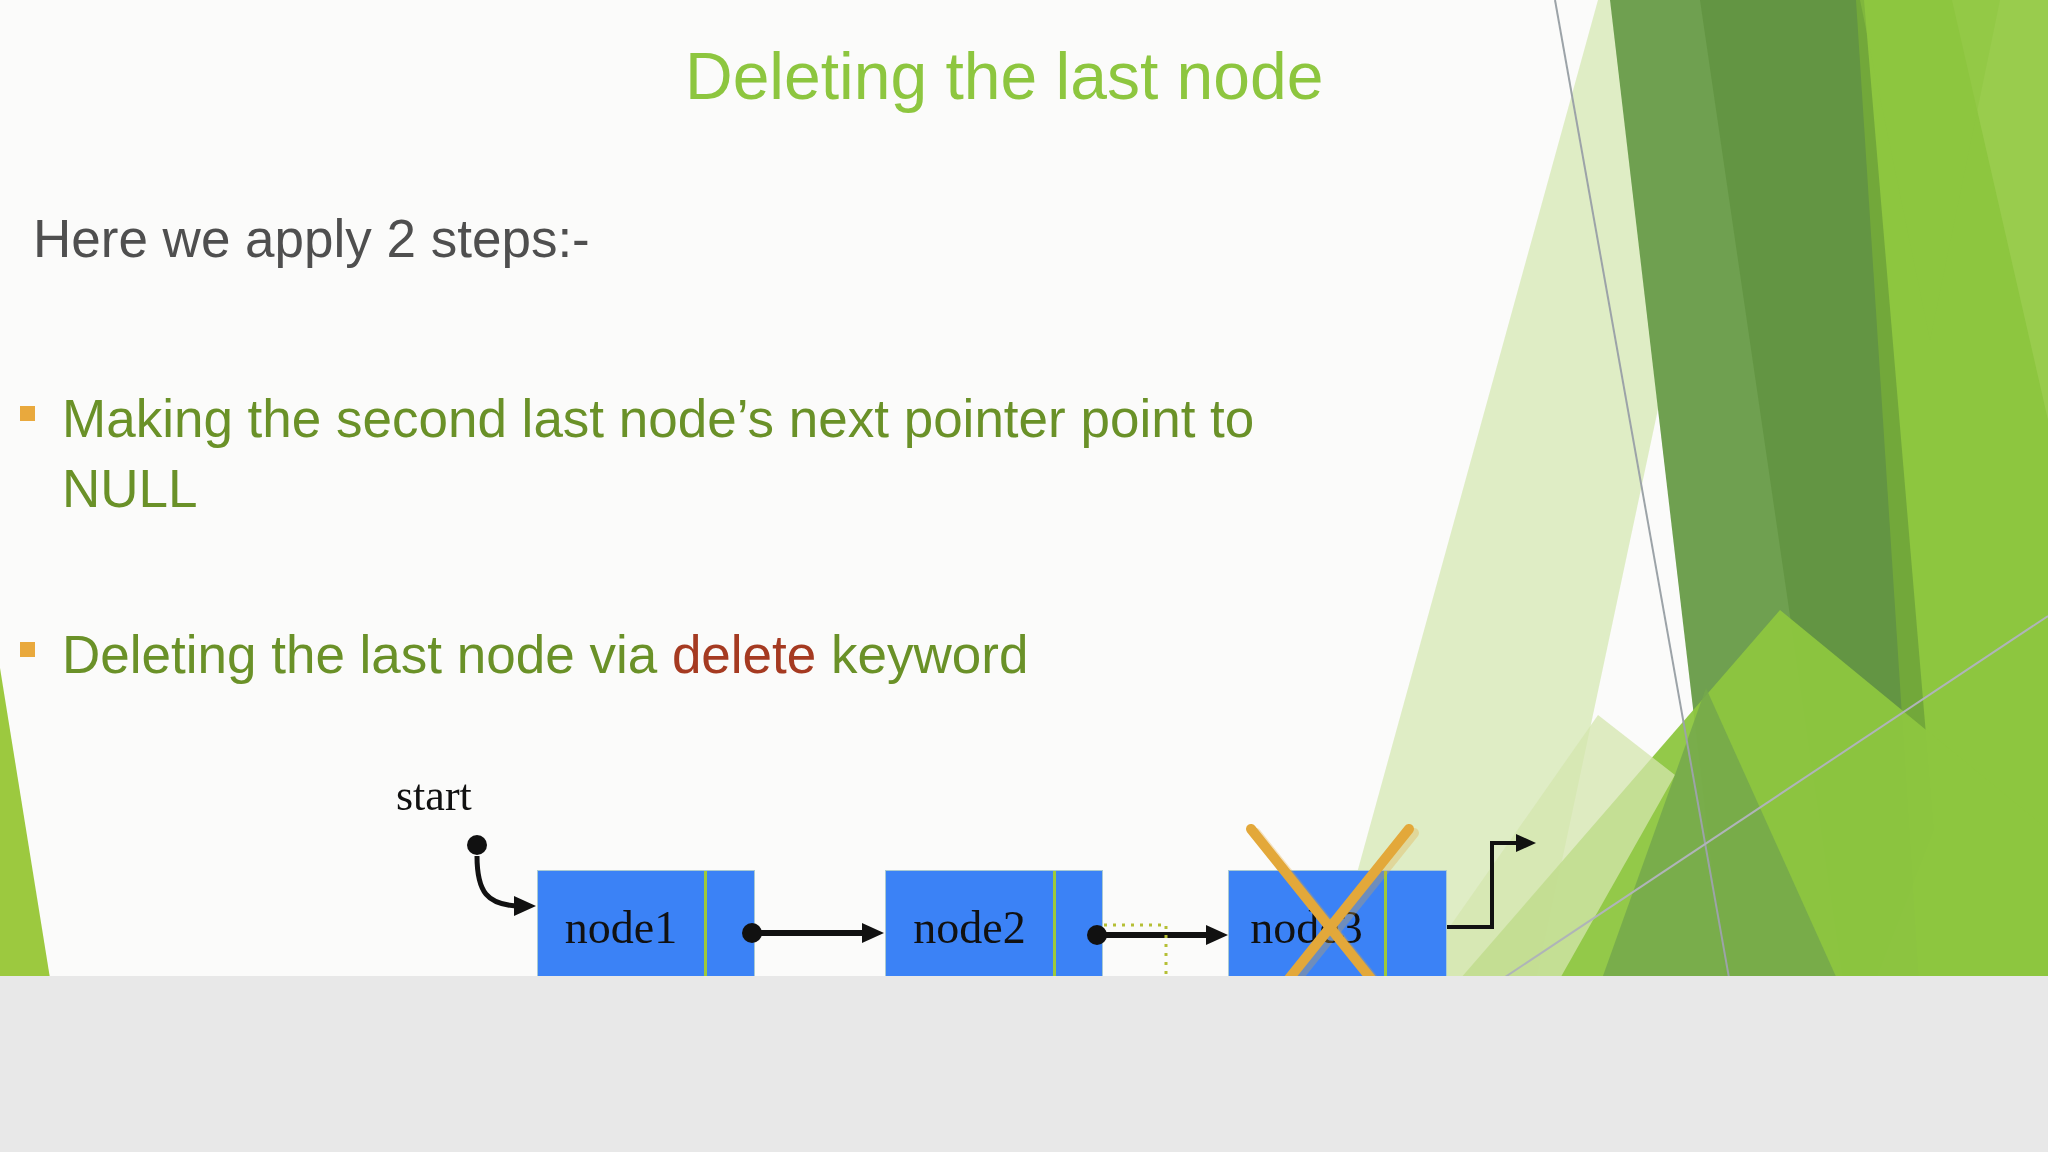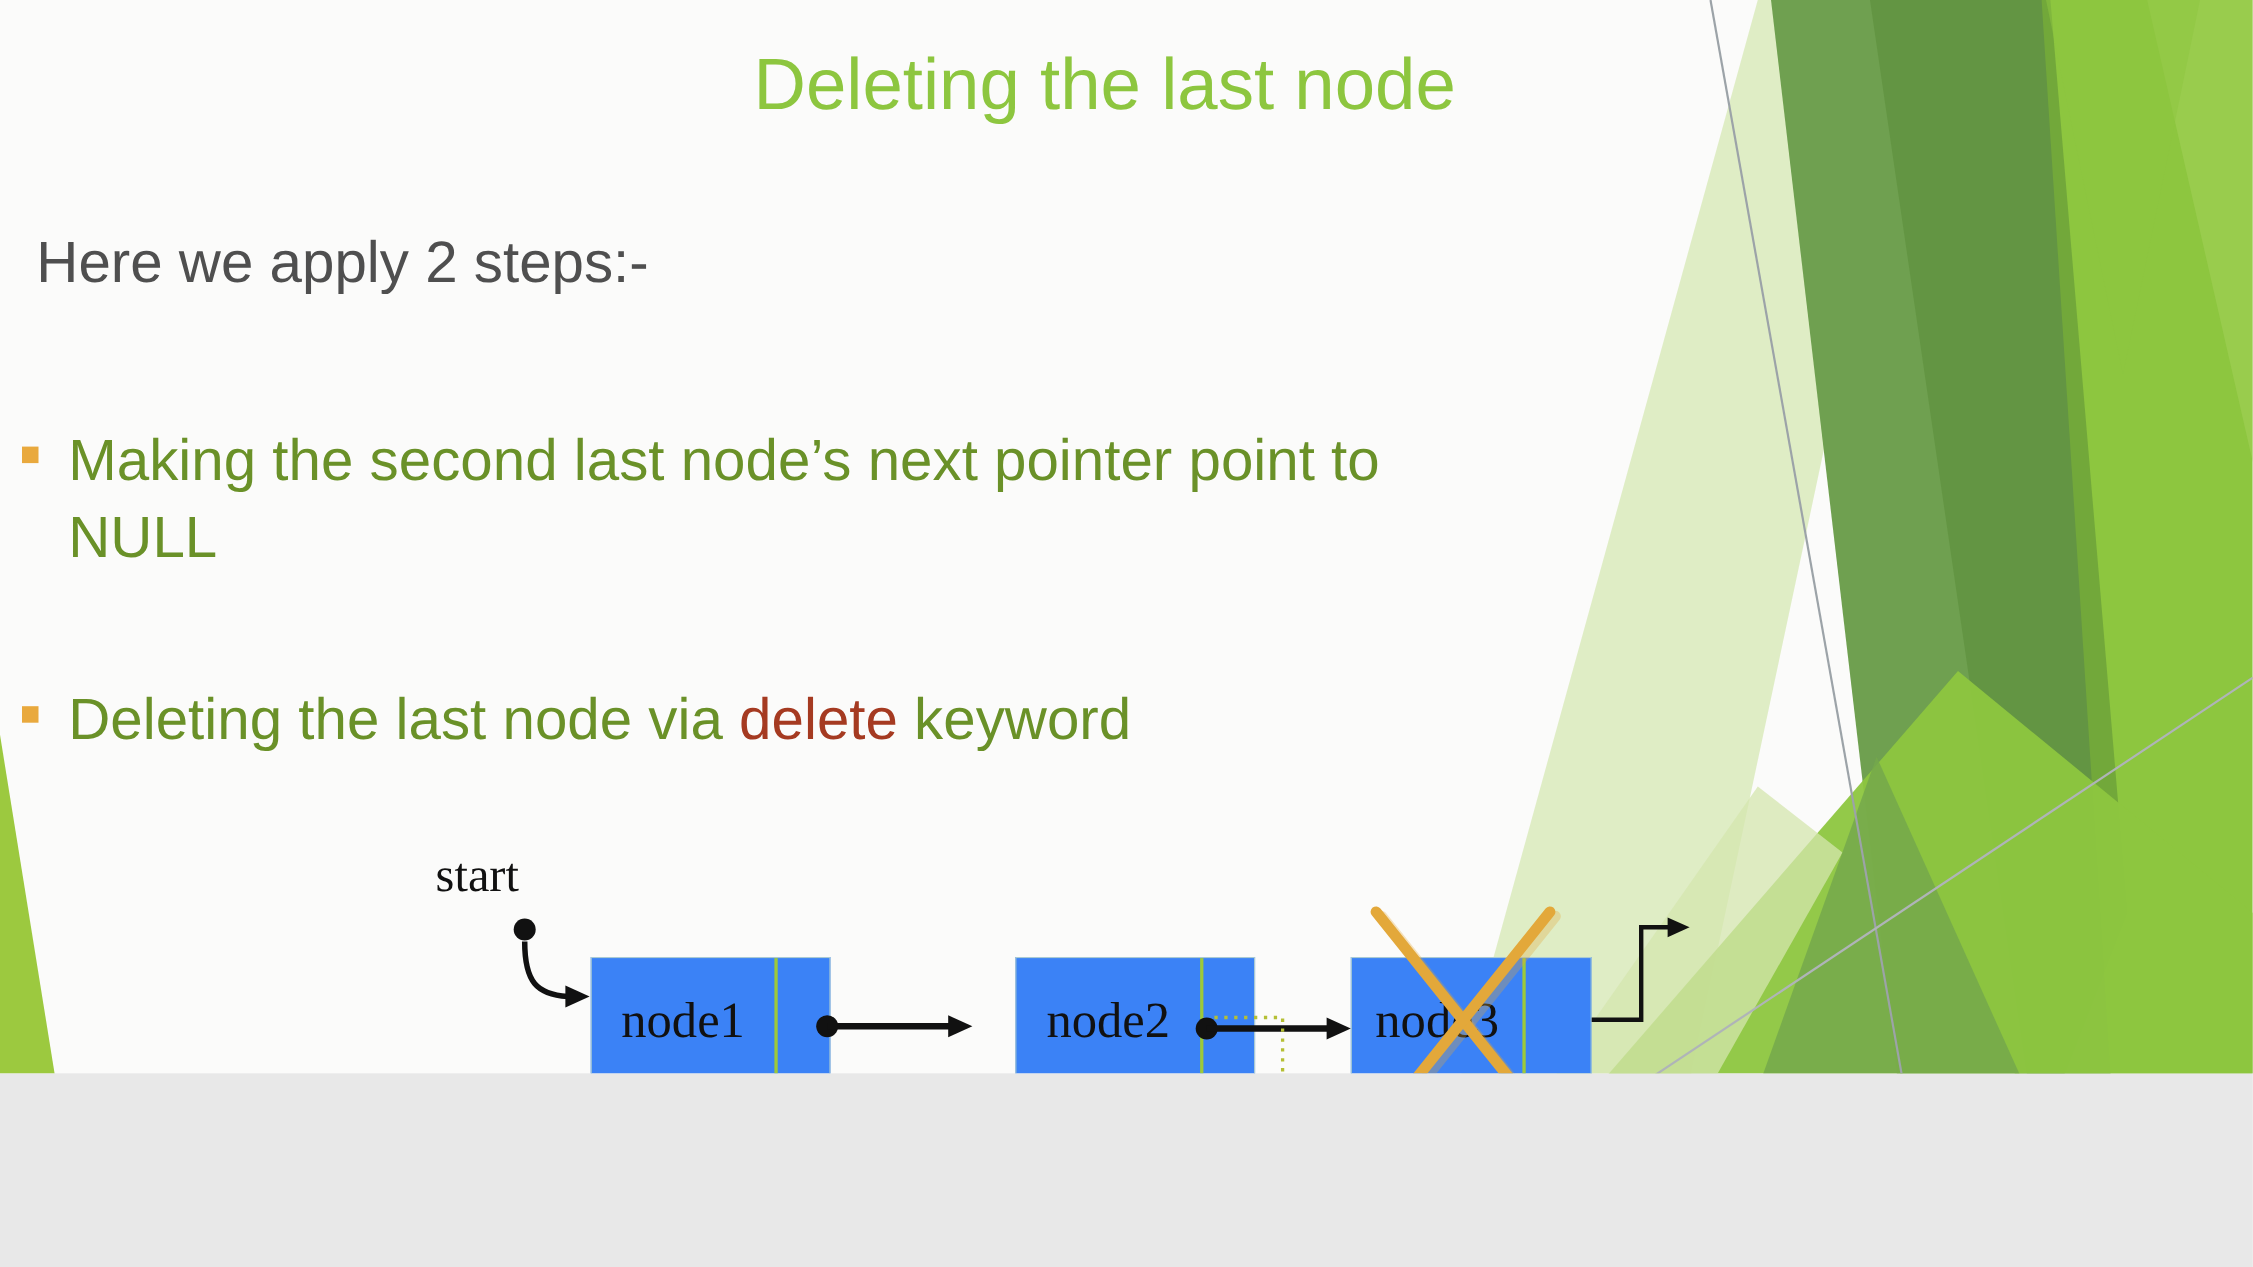--- a/index.html
+++ b/index.html
@@ -46,21 +46,21 @@
   .node .node-label{
     position:absolute;left:0;top:0;height:113px;line-height:113px;
     text-align:center;font-family:"Liberation Serif",serif;font-size:46px;color:#111;
   }
   .node .node-divider{
     position:absolute;top:0;width:3px;height:113px;background:#9DC93B;
   }
   .node.n1{left:537px;width:218px;}
   .node.n1 .node-label{width:166px;}
   .node.n1 .node-divider{left:166px;}
-  .node.n2{left:923px;width:218px;padding-left:31px;}
+  .node.n2{left:885px;width:218px;padding-left:31px;}
   .node.n2 .node-label{width:167px;}
   .node.n2 .node-divider{left:167px;}
   .node.n3{left:1228px;width:219px;}
   .node.n3 .node-label{width:155px;}
   .node.n3 .node-divider{left:155px;}
 </style>
 </head>
 <body>
 
 <div class="slide">

